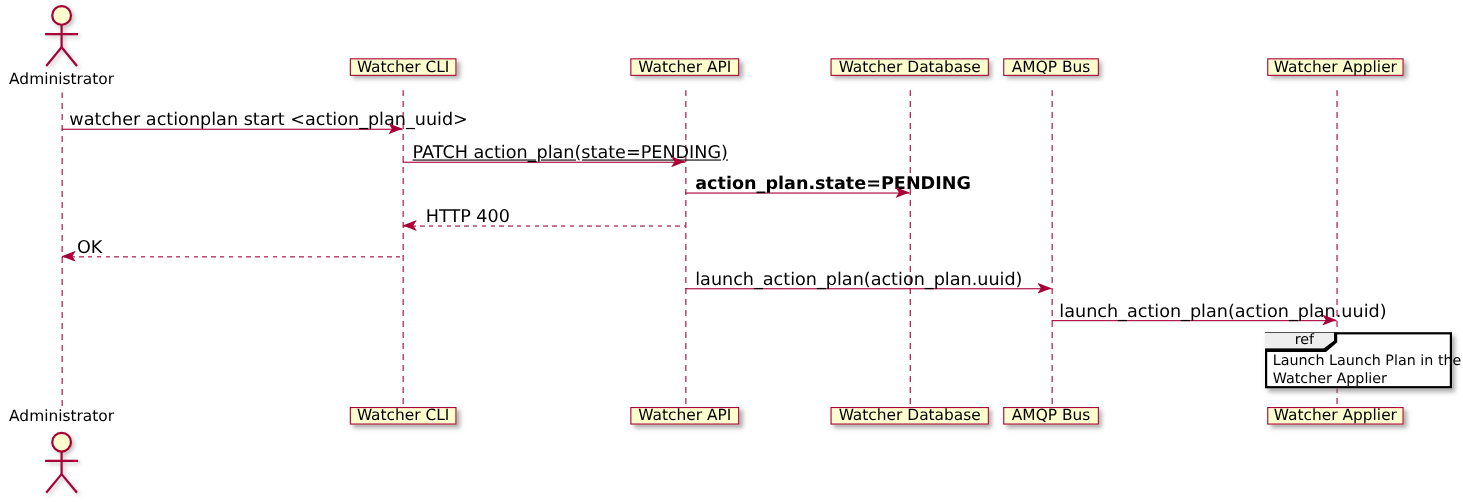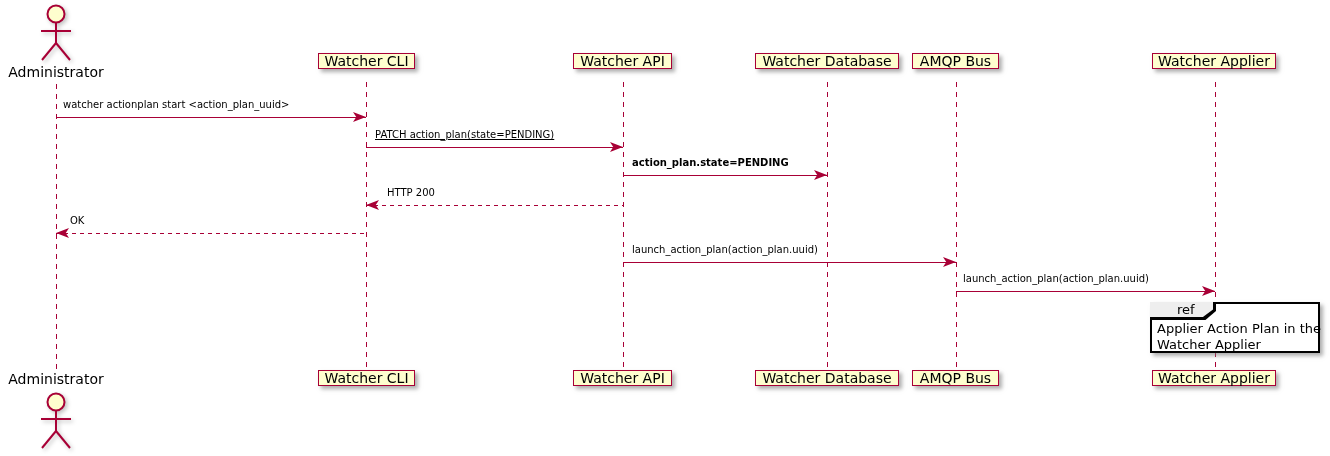--- a/index.html
+++ b/index.html
@@ -34,21 +34,21 @@
   .actor-figure{position:absolute;z-index:3;filter:drop-shadow(2.5px 2.5px 2px #c0c0c0);}
   .actor-label{
     position:absolute;
     width:110px;text-align:center;
     font-size:14px;white-space:nowrap;
     z-index:3;
   }
   
   .msg-label{
     position:absolute;
-    font-size:10px;white-space:nowrap;
+    font-size:16px;white-space:nowrap;
     z-index:4;
   }
   .msg-line{position:absolute;height:1px;background:#A80036;z-index:2;}
   .msg-line.dashed{
     background:repeating-linear-gradient(to right,#A80036 0 4px,transparent 4px 8px);
   }
   .arrowhead{position:absolute;width:13px;height:10px;background:#A80036;z-index:4;}
   .arrowhead.right{clip-path:polygon(0 0,100% 50%,0 100%,25% 50%);}
   .arrowhead.left{clip-path:polygon(100% 0,0 50%,100% 100%,75% 50%);}
   
@@ -126,39 +126,39 @@
   <div class="arrowhead right" style="left:353px;top:112px;"></div>
 
   <div class="msg-label" style="left:375px;top:129px;text-decoration:underline;">PATCH action_plan(state=PENDING)</div>
   <div class="msg-line" style="left:366px;top:147px;width:257px;"></div>
   <div class="arrowhead right" style="left:610px;top:142px;"></div>
 
   <div class="msg-label" style="left:632px;top:157px;font-weight:bold;">action_plan.state=PENDING</div>
   <div class="msg-line" style="left:623px;top:175px;width:204px;"></div>
   <div class="arrowhead right" style="left:814px;top:170px;"></div>
 
-  <div class="msg-label" style="left:387px;top:187px;">HTTP 200</div>
+  <div class="msg-label" style="left:387px;top:187px;">HTTP 400</div>
   <div class="msg-line dashed" style="left:366px;top:205px;width:257px;"></div>
   <div class="arrowhead left" style="left:366px;top:200px;"></div>
 
   <div class="msg-label" style="left:70px;top:215px;">OK</div>
   <div class="msg-line dashed" style="left:56px;top:233px;width:310px;"></div>
   <div class="arrowhead left" style="left:56px;top:228px;"></div>
 
   <div class="msg-label" style="left:632px;top:244px;">launch_action_plan(action_plan.uuid)</div>
   <div class="msg-line" style="left:623px;top:262px;width:333px;"></div>
   <div class="arrowhead right" style="left:943px;top:257px;"></div>
 
   <div class="msg-label" style="left:963px;top:273px;">launch_action_plan(action_plan.uuid)</div>
   <div class="msg-line" style="left:956px;top:291px;width:259px;"></div>
   <div class="arrowhead right" style="left:1202px;top:286px;"></div>
 
   <div class="ref-frame">
     <div class="ref-head-outer">
       <div class="ref-head-inner">ref</div>
     </div>
     <div class="ref-body">
-      <div>Applier Action Plan in the</div>
+      <div>Launch Launch Plan in the</div>
       <div>Watcher Applier</div>
     </div>
   </div>
 
 </div>
 
 </body></html>

